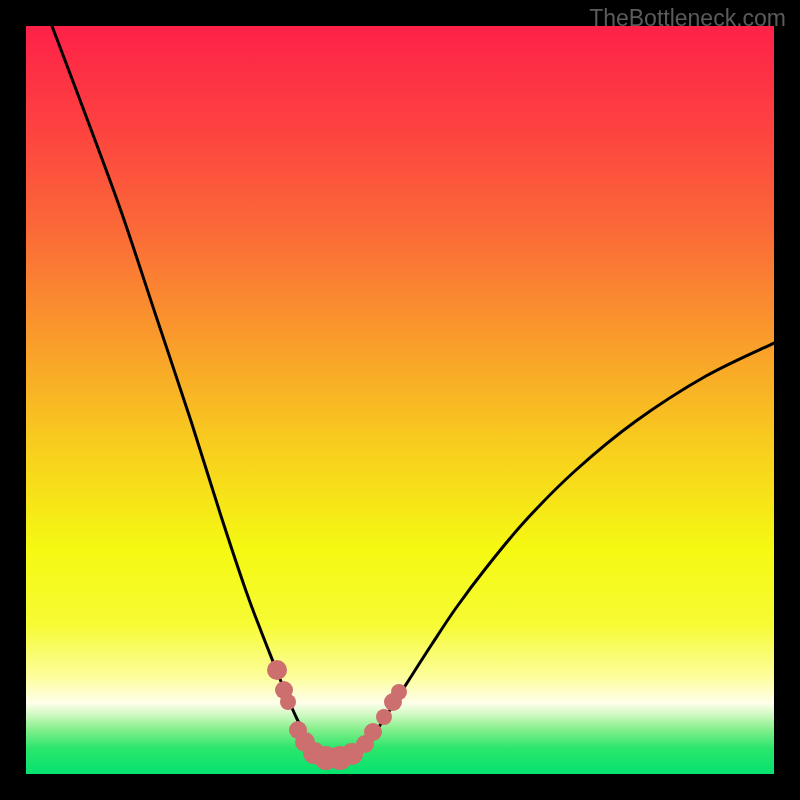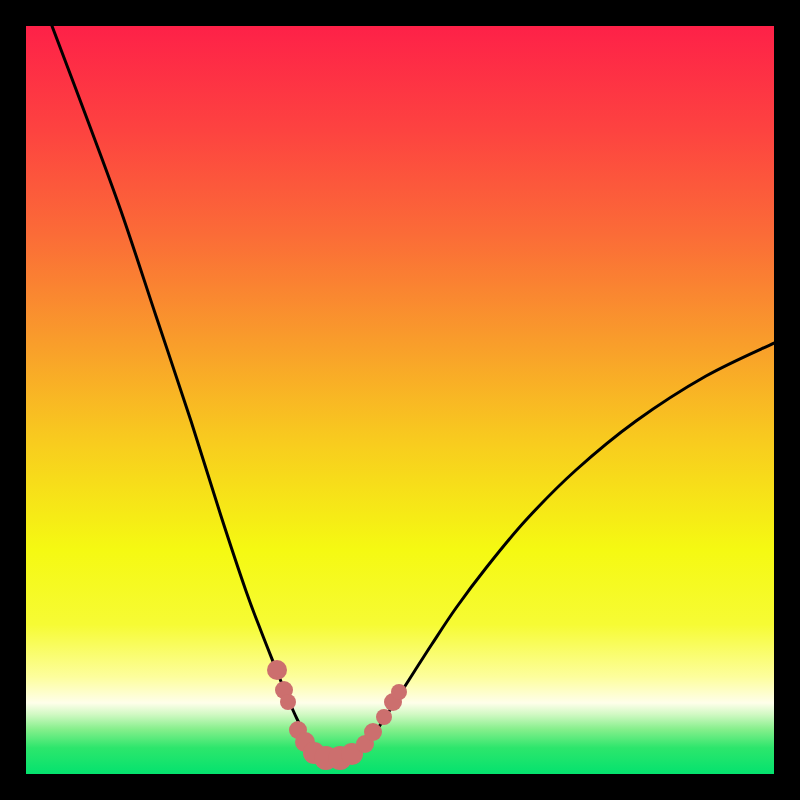--- a/index.html
+++ b/index.html
@@ -93,13 +93,14 @@
           <circle cx="339" cy="718" r="9" fill="#cc6f6e" stroke="#b85c5c" stroke-width="0"></circle>
           <circle cx="347" cy="706" r="9" fill="#cc6f6e" stroke="#b85c5c" stroke-width="0"></circle>
           <circle cx="358" cy="691" r="8" fill="#cc6f6e" stroke="#b85c5c" stroke-width="0"></circle>
           <circle cx="367" cy="676" r="9" fill="#cc6f6e" stroke="#b85c5c" stroke-width="0"></circle>
           <circle cx="373" cy="666" r="8" fill="#cc6f6e" stroke="#b85c5c" stroke-width="0"></circle>
         </g>
     </svg>
 
   </div>
 
+  <div class="attribution">TheBottleneck.com</div>
 </div>
 
 </body></html>

